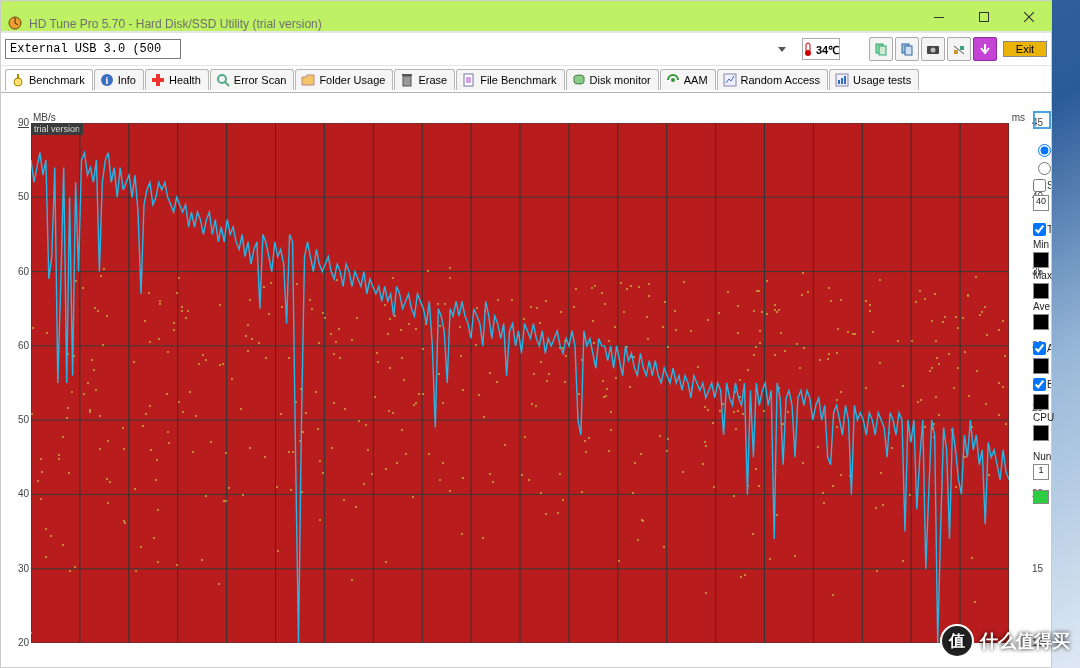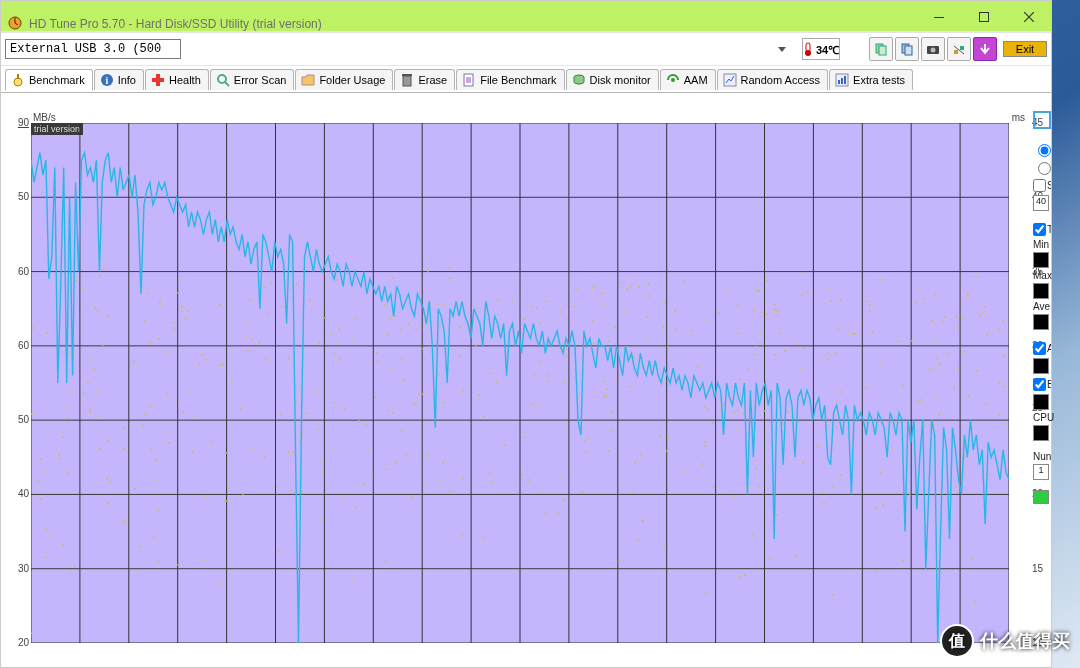--- a/index.html
+++ b/index.html
@@ -34,21 +34,21 @@
 .tab{display:flex;align-items:center;gap:4px;padding:3px 7px 3px 5px;border:1px solid #b5b5b5;border-bottom:none;background:#f5f5f5;border-radius:3px 3px 0 0;font-size:11px;position:relative;top:1px;margin-right:1px}
 .tab.active{background:#fff;border-bottom:1px solid #fff}
 .tab svg{width:14px;height:14px}
 
 
 .chart-pane{position:absolute;left:8px;top:112px;right:2px;bottom:8px;background:#fff}
 .axis-label-left{position:absolute;left:24px;top:-1px;font-size:10px;color:#444}
 .axis-label-right{position:absolute;right:24px;top:-1px;font-size:10px;color:#444}
 .ytick{position:absolute;left:4px;font-size:10px;color:#444;text-align:right;width:16px}
 .ytick-r{position:absolute;right:6px;font-size:10px;color:#444;text-align:right;width:16px}
-.chart{position:absolute;left:22px;top:10px;width:978px;height:520px;background:#c4b5fd}
+.chart{position:absolute;left:22px;top:10px;width:978px;height:520px;background:#b91c1c}
 .trial{position:absolute;left:0;top:0;background:#3b3b3b;color:#ddd;font-size:9px;padding:1px 3px}
 
 
 .rside{position:absolute;top:110px;right:0;width:18px;height:540px;font-size:10px;color:#222}
 .rside>*{margin-bottom:2px;display:block}
 .rside .swatch{width:14px;height:14px;background:#000;border:1px solid #888;display:block}
 .rside input[type=checkbox]{margin:0}
 .rside .numbox{width:14px;height:14px;border:1px solid #888;font-size:9px;text-align:center;background:#fff}
 .rside .greenbox{width:14px;height:12px;background:#2ecc40;border:1px solid #888}
 .rside .lbl{white-space:nowrap}
@@ -206,21 +206,21 @@
           </svg>
           <span>Random Access</span>
         </div>
         <div class="tab">
           <svg width="14" height="14">
             <rect x="1" y="1" width="12" height="12" fill="#eef" stroke="#88a"></rect>
             <rect x="3" y="7" width="2" height="4" fill="#36c"></rect>
             <rect x="6" y="5" width="2" height="6" fill="#36c"></rect>
             <rect x="9" y="3" width="2" height="8" fill="#36c"></rect>
           </svg>
-          <span>Extra tests</span>
+          <span>Usage tests</span>
         </div>
       </div>
 
   <div class="chart-pane">
     <span class="axis-label-left">MB/s</span>
     <span class="axis-label-right">ms</span>
     <div id="yticks-l">
           <span class="ytick" style="top: 4px; text-decoration: underline;">90</span>
           <span class="ytick" style="top: 78.2857px;">50</span>
           <span class="ytick" style="top: 152.571px;">60</span>

